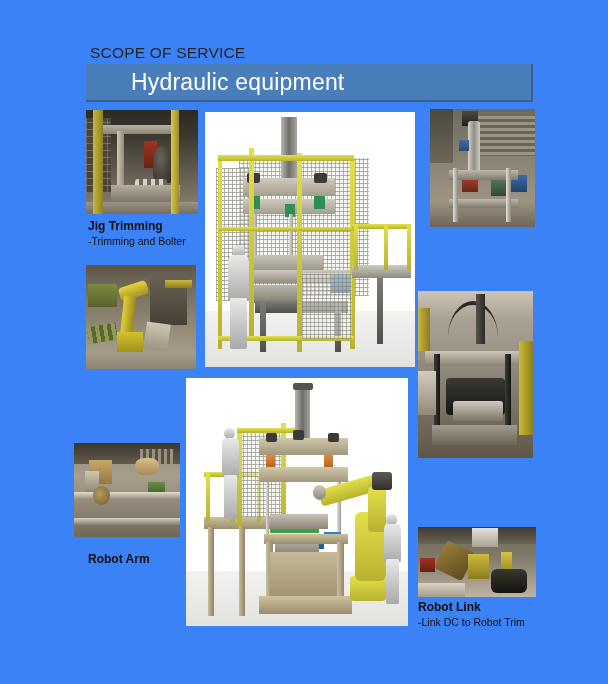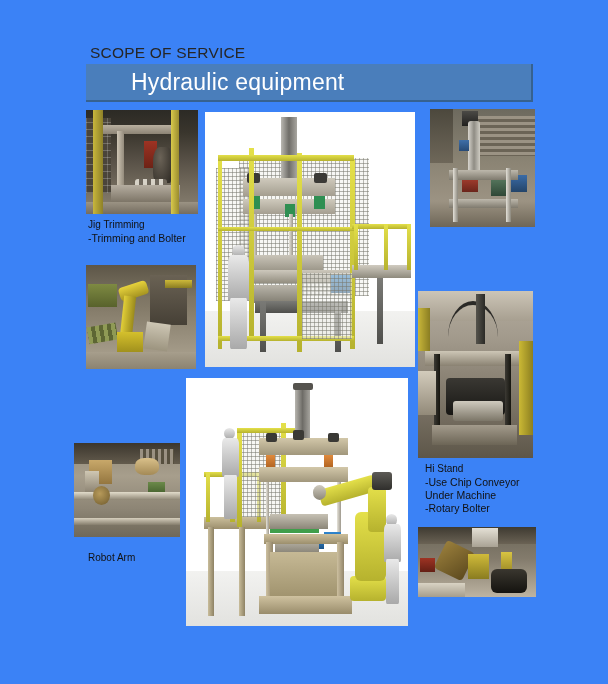--- a/index.html
+++ b/index.html
@@ -46,22 +46,22 @@
     font-size: 23px;
     font-weight: 400;
     letter-spacing: 0.2px;
     white-space: nowrap;
     margin-left: 33px;
   }
 
   
   .caption { position: absolute; line-height: 1.24; }
   .caption .cap-title {
-    font-size: 10px;
-    font-weight: normal;
+    font-size: 12px;
+    font-weight: bold;
     color: #111;
     white-space: nowrap;
     margin-bottom: 1px;
   }
   .caption .cap-line {
     font-size: 10.5px;
     color: #111;
     white-space: nowrap;
   }
   .misspell {
@@ -385,38 +385,36 @@
     <div class="px beam"></div>
     <div class="px colL"></div>
     <div class="px colR"></div>
     <div class="px die"></div>
     <div class="px part"></div>
     <div class="px bed"></div>
     <div class="px boxL"></div>
     <div class="px yelR"></div>
   </div>
 
-  <div class="caption" style="left:425px; top:463px;">
-    <div class="cap-title">Hi Stand</div>
-    <div class="cap-line">-Use Chip Conveyor</div>
-    <div class="cap-line">Under Machine</div>
-    <div class="cap-line">-Rotary Bolter</div>
-  </div>
 
   <div class="photo p6" style="left:418px; top:527px; width:118px; height:70px;">
     <div class="px top"></div>
     <div class="px white"></div>
     <div class="px red"></div>
     <div class="px arm"></div>
     <div class="px yel1"></div>
     <div class="px yel2"></div>
     <div class="px dark"></div>
     <div class="px floorW"></div>
   </div>
 
+  <div class="caption" style="left:418px; top:600px;">
+    <div class="cap-title">Robot Link</div>
+    <div class="cap-line">-Link DC to Robot Trim</div>
+  </div>
 
   <div class="cad" style="left:186px; top:378px; width:222px; height:248px;">
     <div class="cadfloor"></div>
 
     <div class="el" style="left:8%; top:56%; width:32%; height:5%; background:linear-gradient(180deg,#cbbf9c,#9c8f6d);"></div>
     <div class="el" style="left:10%; top:60%; width:2.6%; height:36%; background:linear-gradient(90deg,#c9bd9b,#8e8264);"></div>
     <div class="el" style="left:24%; top:60%; width:2.6%; height:36%; background:linear-gradient(90deg,#c9bd9b,#8e8264);"></div>
     <div class="el yellowbar" style="left:8%; top:38%; width:26%; height:2%;"></div>
     <div class="el yellowbar" style="left:9%; top:38%; width:2%; height:20%;"></div>
     <div class="el yellowbar" style="left:20%; top:38%; width:2%; height:20%;"></div>

